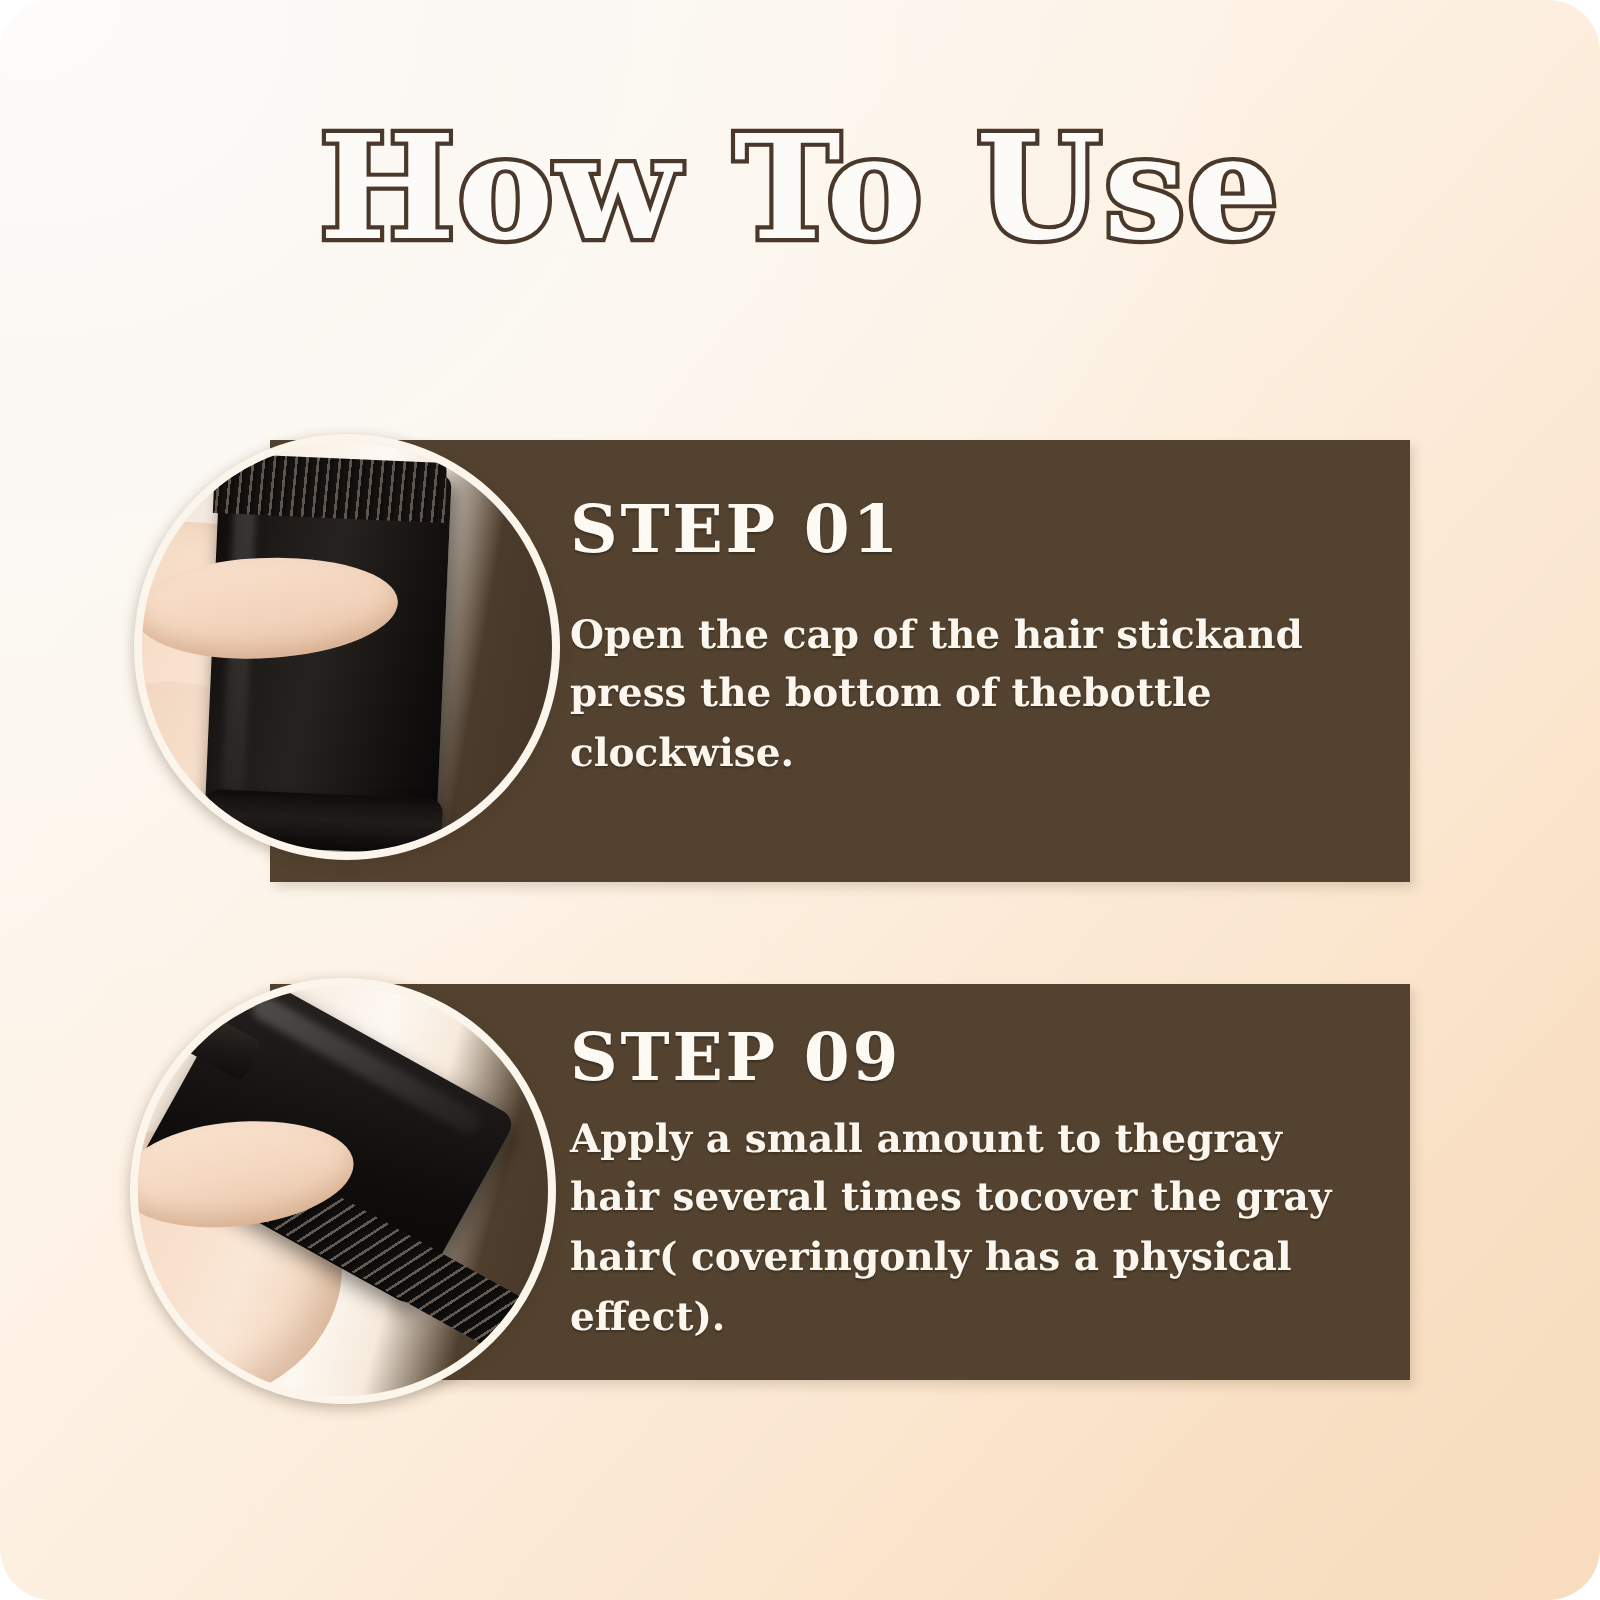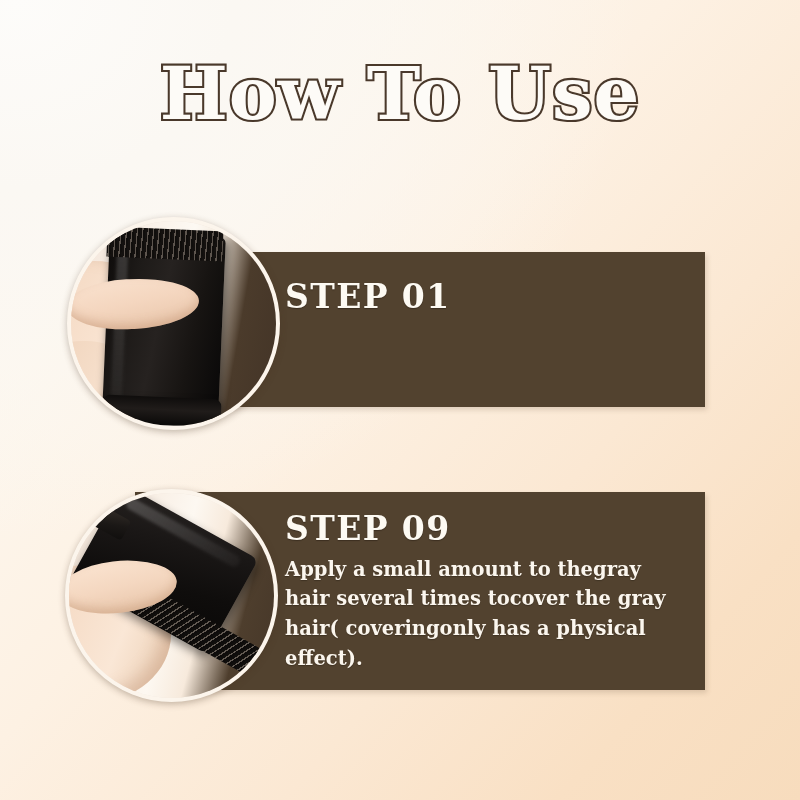--- a/index.html
+++ b/index.html
@@ -22,20 +22,21 @@
       radial-gradient(ellipse 150% 130% at 2% 0%,
         #fdfcfa 0%, #fbf8f3 18%, rgba(251,248,243,0) 52%),
       linear-gradient(132deg,
         #fbf9f6 0%,
         #fdf7ee 22%,
         #fdf1e3 44%,
         #fbe8d3 66%,
         #f9e0c4 84%,
         #f7dcbd 100%);
     overflow: hidden;
+    border-radius: 26px;
   }
 
   
   #title-wrap {
     position: absolute;
     left: 0;
     top: 58px;
     width: 800px;
     text-align: center;
     line-height: 1;
@@ -56,22 +57,21 @@
   
   .step-card {
     position: absolute;
     background: #52422f;
     box-shadow: 2px 3px 5px rgba(92,70,48,0.18);
   }
   #step-card-1 {
     left: 135px;
     top: 220px;
     width: 570px;
-    height: 155px;
-    margin-top: 32px;
+    height: 221px;
   }
   #step-card-2 {
     left: 135px;
     top: 492px;
     width: 570px;
     height: 198px;
   }
 
   .step-text {
     position: absolute;
@@ -290,20 +290,21 @@
 
 <div id="stage">
 
   <div id="title-wrap">
     <span id="page-title">How To Use</span>
   </div>
 
   <div class="step-card" id="step-card-1">
     <div class="step-text">
       <div class="step-heading">STEP 01</div>
+      <div class="step-body">Open the cap of the hair stickand press the bottom of thebottle clockwise.</div>
     </div>
   </div>
 
   <div class="photo-circle" id="photo-circle-1">
     <div class="photo-inner">
       <div id="photo-1-bg"></div>
       <div id="photo-1-hand"></div>
       <div id="photo-1-hand-lower"></div>
       <div id="photo-1-stick">
         <div id="photo-1-stick-hl"></div>

